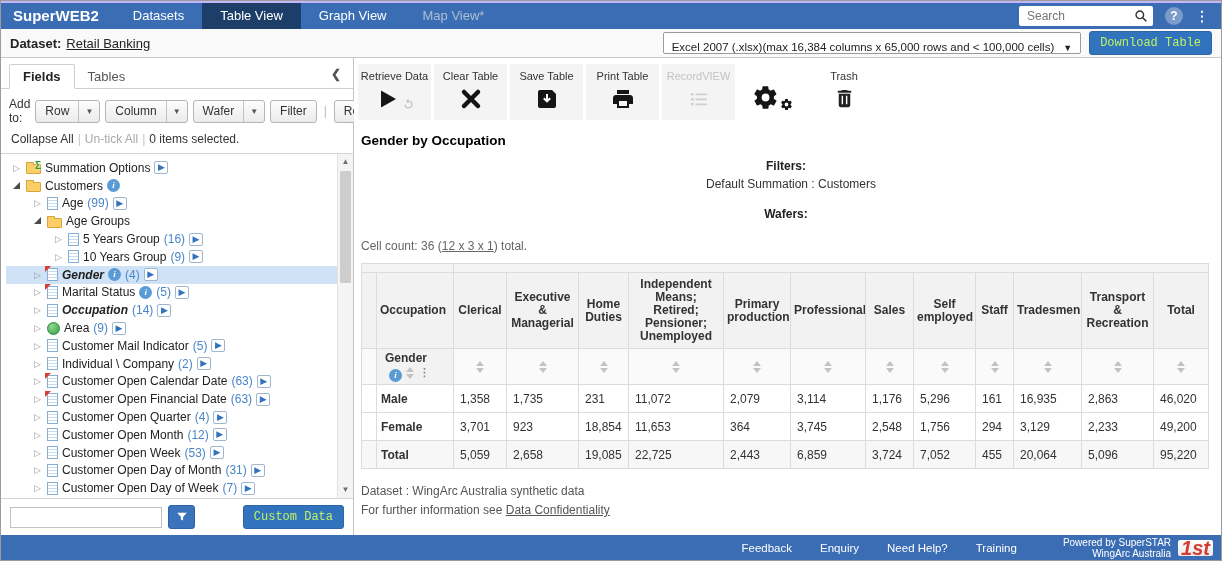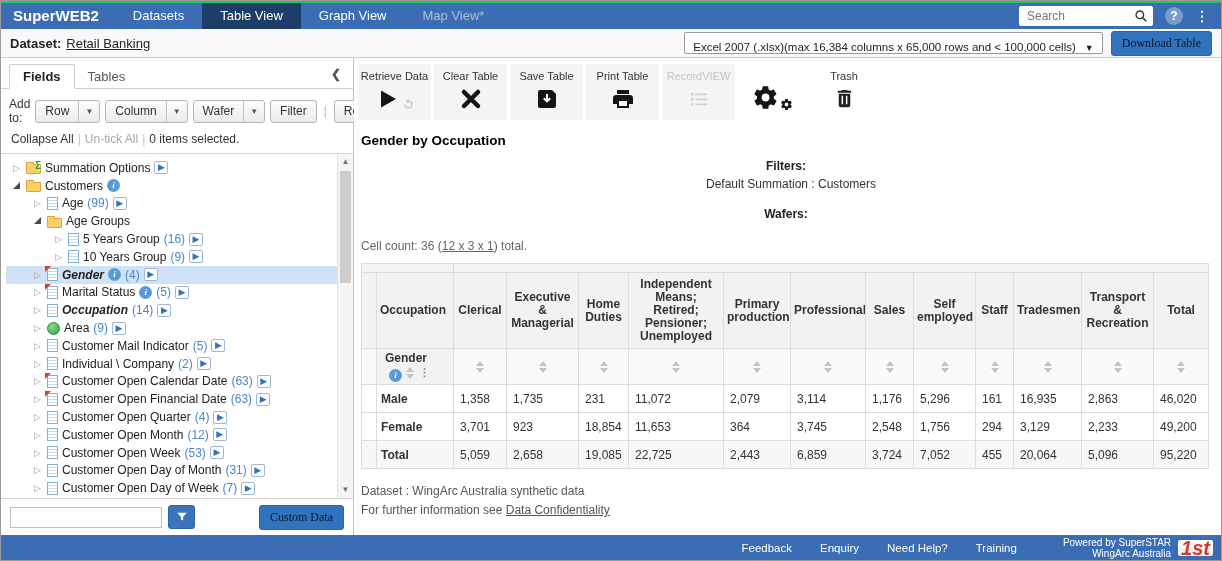--- a/index.html
+++ b/index.html
@@ -1,38 +1,38 @@
 <!DOCTYPE html>
 <html><head>
 <meta charset="utf-8">
 <style>
   * { box-sizing: border-box; }
   body { margin:0; background:#e8e8e8; font-family:"Liberation Sans", sans-serif; }
   .app { width:1222px; height:561px; border:1px solid #9b9b9b; background:#fff; display:flex; flex-direction:column; overflow:hidden; position:relative; }
 
   
-  .navbar { height:28px; background:#3a6db3; display:flex; align-items:stretch; color:#fff; flex-shrink:0; border-top:2px solid #22c55e; }
+  .navbar { height:28px; background:#3a6db3; display:flex; align-items:stretch; color:#fff; flex-shrink:0; border-top:2px solid #c4b5fd; }
   .brand { font-size:15px; font-weight:bold; padding:0 16px 0 12px; line-height:26px; }
   .navitem { font-size:13px; line-height:26px; padding:0 18px; cursor:pointer; }
   .navitem.active { background:#1d3e68; }
   .navitem.dim { color:#aebfd6; }
   .nav-right { margin-left:auto; display:flex; align-items:center; gap:12px; padding-right:12px; }
   .searchbox { background:#fff; height:20px; width:134px; display:flex; align-items:center; border-radius:2px; padding:0 5px 0 6px; }
   .searchbox input { border:none; outline:none; flex:1; min-width:0; font-size:12px; color:#333; font-family:"Liberation Sans",sans-serif; }
   .helpbtn { width:18px; height:18px; border-radius:50%; background:#7b9ccb; color:#fff; font-size:12px; font-weight:bold; text-align:center; line-height:18px; cursor:pointer; }
   .kebab { color:#e3ebf5; font-weight:bold; font-size:14px; line-height:14px; cursor:pointer; }
 
   
   .dsbar { height:29px; background:#f9f9f9; border-bottom:1px solid #c9c9c9; display:flex; align-items:center; font-size:13px; padding:0 9px; gap:5px; flex-shrink:0; }
   .dslabel { font-weight:bold; color:#222; }
   .dslink { color:#222; text-decoration:underline; cursor:pointer; }
   .dsright { margin-left:auto; display:flex; gap:8px; align-items:center; }
   .selectbox { border:1px solid #9a9a9a; background:#fff; height:22px; font-size:11.5px; display:flex; align-items:flex-end; padding:0 8px; gap:9px; color:#222; border-radius:2px; cursor:pointer; }
   .selectbox .chev { font-size:9px; font-weight:bold; color:#222; }
-  .btn-blue { background:#3173bd; color:#0f172a; font-size:12px; border-radius:3px; padding:4px 10px; border:1px solid #2a65a8; cursor:pointer; font-family:Liberation Serif, serif; }
+  .btn-blue { background:#3173bd; color:#bef264; font-size:12px; border-radius:3px; padding:4px 10px; border:1px solid #2a65a8; cursor:pointer; font-family:Liberation Mono, monospace; }
 
   
   .mainrow { display:flex; flex:1; min-height:0; }
   .sidebar { width:353px; border-right:1px solid #c4c4c4; display:flex; flex-direction:column; background:#fff; flex-shrink:0; }
   .tabsrow { display:flex; align-items:flex-end; border-bottom:1px solid #cfcfcf; padding:6px 8px 0 8px; height:31px; position:relative; flex-shrink:0; }
   .tab { font-size:13px; padding:4px 13px; color:#555; cursor:pointer; }
   .tab.active { font-weight:bold; color:#222; border:1px solid #cfcfcf; border-bottom:1px solid #fff; background:#fff; border-radius:2px 2px 0 0; margin-bottom:-1px; }
   .collapse-arrow { position:absolute; right:12px; top:9px; color:#555; font-size:12px; font-weight:bold; cursor:pointer; }
 
   .addto { display:flex; align-items:center; gap:5px; padding:8px 8px 5px 8px; font-size:12px; color:#333; flex-shrink:0; }

